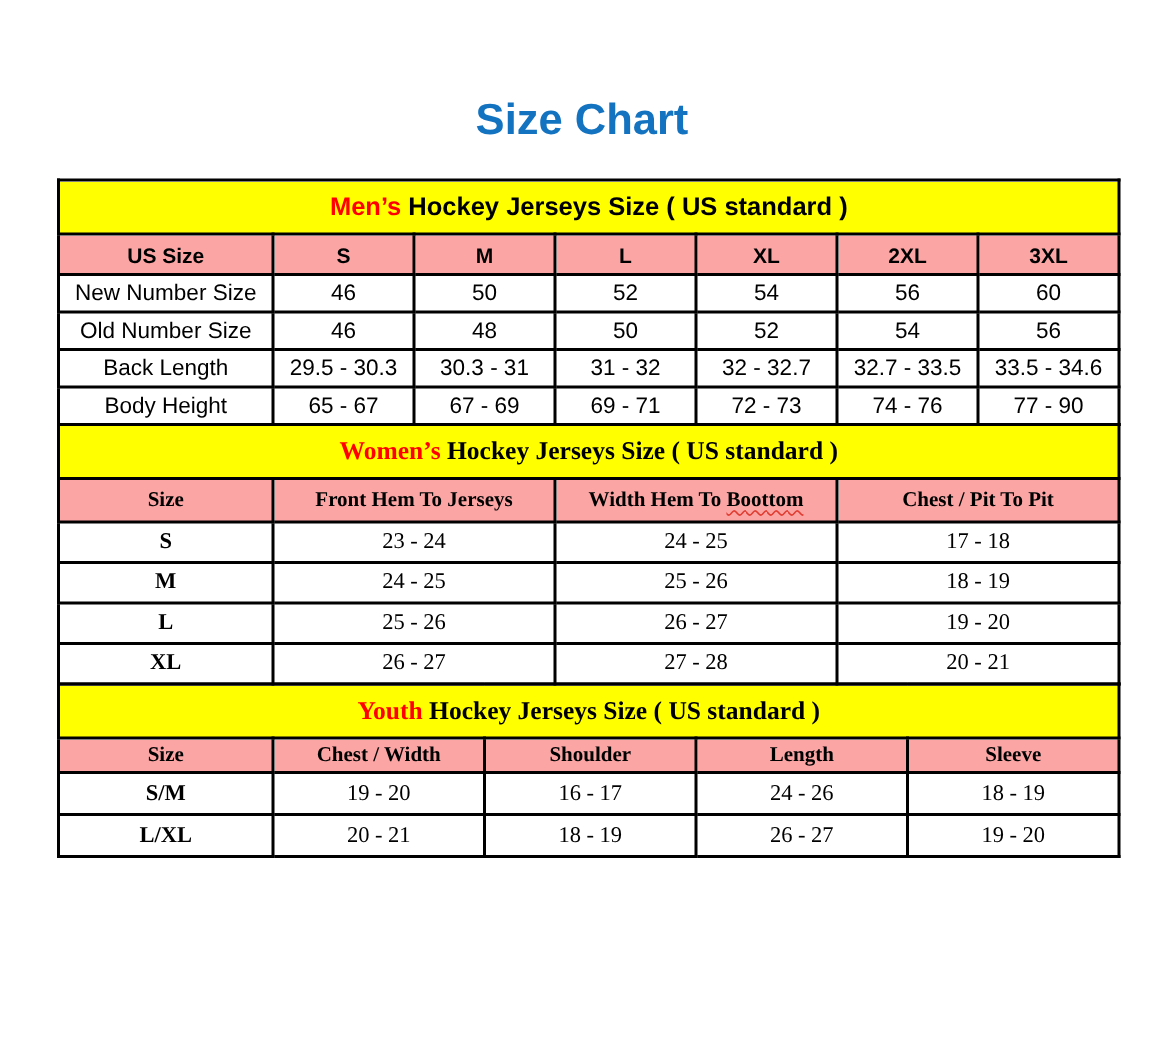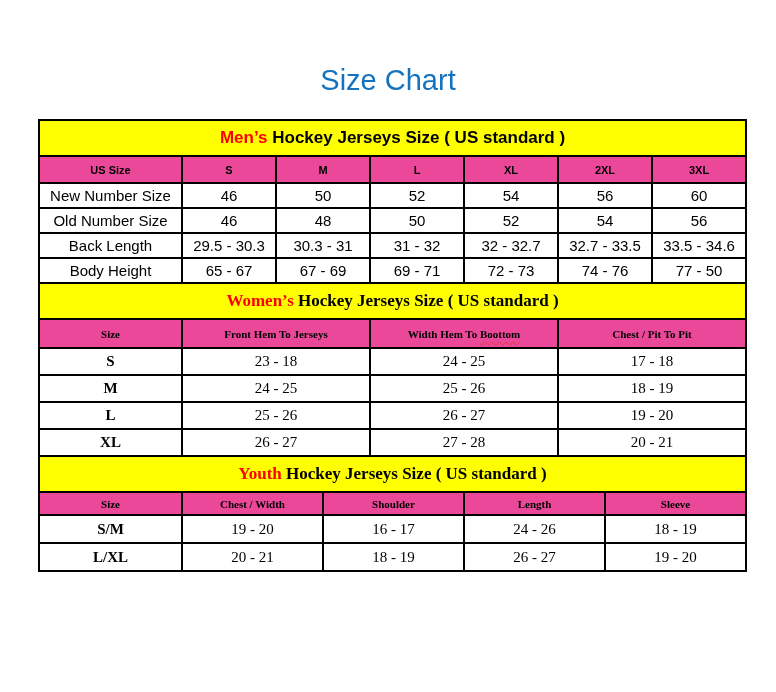--- a/index.html
+++ b/index.html
@@ -16,21 +16,21 @@
     font-family:"Liberation Sans", sans-serif;
     color:var(--ink);
     overflow:hidden;
   }
   h1.page-title{
     margin:62px 0 0 0;
     text-align:center;
     color:var(--blue);
     font-size:29px;
     line-height:36px;
-    font-weight:400;
+    font-weight:700;
     letter-spacing:0px;
   }
   .tables{
     width:707px;
     margin:21px 31px 0 38px;
   }
   table.size-table{
     border-collapse:collapse;
     table-layout:fixed;
     width:707px;
@@ -48,23 +48,23 @@
     white-space:nowrap;
   }
   tr.band-row th{
     background:var(--yellow);
     font-size:17px;
     font-weight:700;
     height:36px;
   }
   .band-hl{color:var(--red);margin-top:20px;}
   tr.head-row th{
-    background:#ec4899;
+    background:#fca5a5;
     font-weight:700;
-    font-size:11px;
+    font-size:14px;
   }
   .size-table td{
     font-size:15px;
     font-weight:400;
     background:#fff;
   }
   
   .mens tr.head-row th{height:27px;}
   .mens tbody td{height:25px;}
   .womens tr.head-row th{height:29px;}
@@ -143,21 +143,21 @@
         <td>32.7 - 33.5</td>
         <td>33.5 - 34.6</td>
       </tr>
       <tr>
         <td class="row-label">Body Height</td>
         <td>65 - 67</td>
         <td>67 - 69</td>
         <td>69 - 71</td>
         <td>72 - 73</td>
         <td>74 - 76</td>
-        <td>77 - 50</td>
+        <td>77 - 90</td>
       </tr>
     </tbody>
   </table>
 
   <table class="size-table womens">
     <colgroup>
       <col style="width:143px">
         <col style="width:188px">
         <col style="width:188px">
         <col style="width:188px">
@@ -169,21 +169,21 @@
       <tr class="head-row">
         <th>Size</th>
         <th>Front Hem To Jerseys</th>
         <th><span>Width Hem To </span><span class="squiggle">Boottom</span></th>
         <th>Chest / Pit To Pit</th>
       </tr>
     </thead>
     <tbody>
       <tr>
         <td class="row-label">S</td>
-        <td>23 - 18</td>
+        <td>23 - 24</td>
         <td>24 - 25</td>
         <td>17 - 18</td>
       </tr>
       <tr>
         <td class="row-label">M</td>
         <td>24 - 25</td>
         <td>25 - 26</td>
         <td>18 - 19</td>
       </tr>
       <tr>

